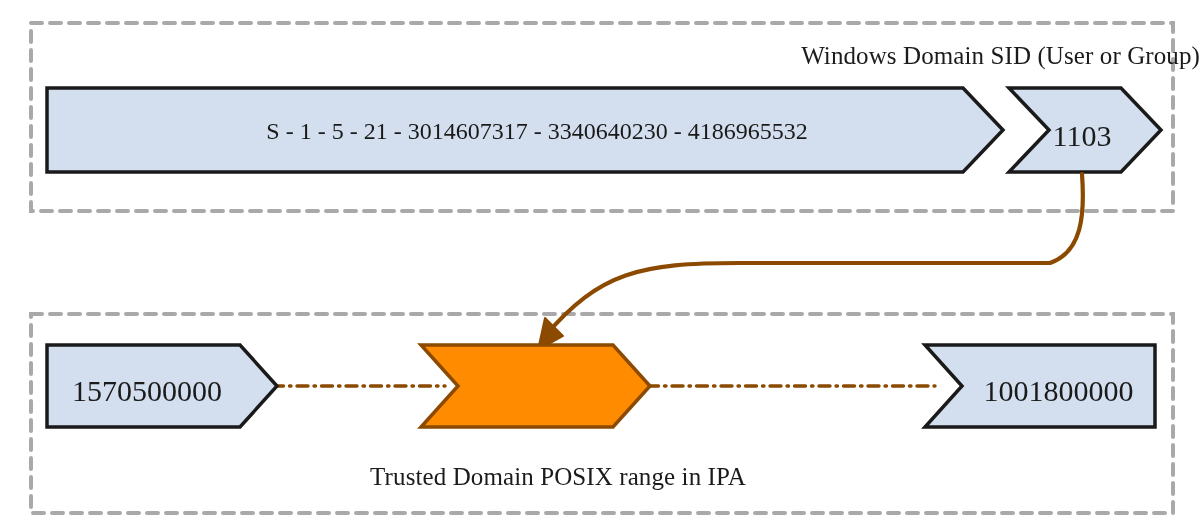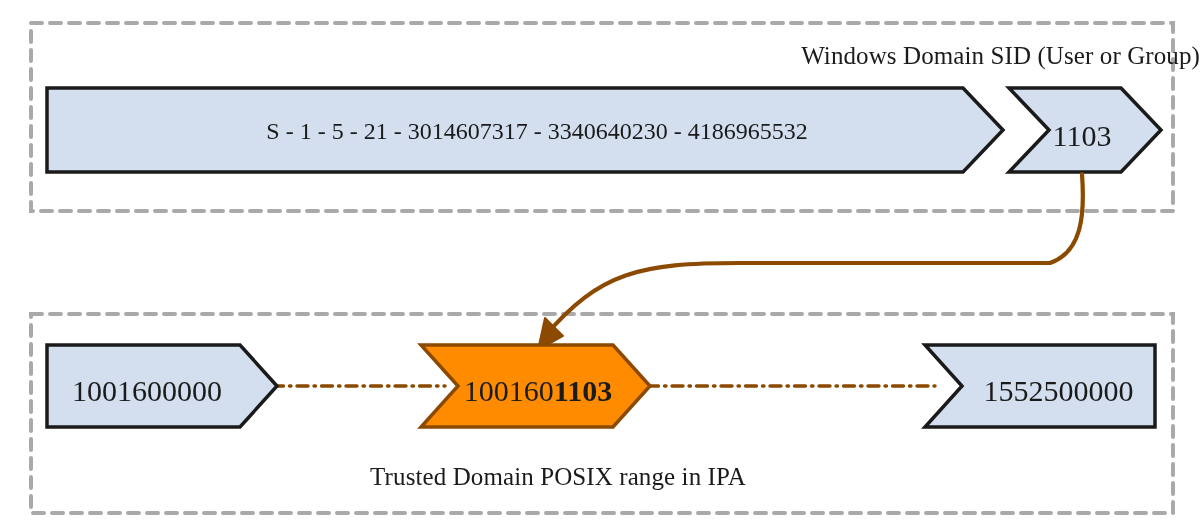--- a/index.html
+++ b/index.html
@@ -78,23 +78,20 @@
 
     <path d="M 925,345 L 1155,345 L 1155,427 L 925,427 L 962,386 Z" fill="#d3dfee" stroke="#1a1a1a" stroke-width="3.5" stroke-linejoin="miter"></path>
   </svg>
 
   <div class="lbl group-title" style="left:0; top:42px; width:1200px; text-align:right;">Windows Domain SID (User or Group)</div>
 
   <div class="lbl sid-label" style="left:47px; top:118px; width:956px; text-align:center;margin-left:12px;">S - 1 - 5 - 21 - 3014607317 - 3340640230 - 4186965532</div>
 
   <div class="lbl box-label" style="left:1009px; top:119px; width:146px; text-align:center;">1103</div>
 
-  <div class="lbl box-label" style="left:47px; top:374px; width:200px; text-align:center;">1001600000</div>
+  <div class="lbl box-label" style="left:47px; top:374px; width:200px; text-align:center;">1570500000</div>
 
-  <div class="lbl box-label" style="left:458px; top:374px; width:160px; text-align:center;">
-    <span>100160</span><span class="bold">1103</span>
-  </div>
 
-  <div class="lbl box-label" style="left:962px; top:374px; width:193px; text-align:center;">1552500000</div>
+  <div class="lbl box-label" style="left:962px; top:374px; width:193px; text-align:center;">1001800000</div>
 
   <div class="lbl group-title" style="left:0; top:463px; width:1116px; text-align:center;">Trusted Domain POSIX range in IPA</div>
 
 </div>
 
 </body></html>

